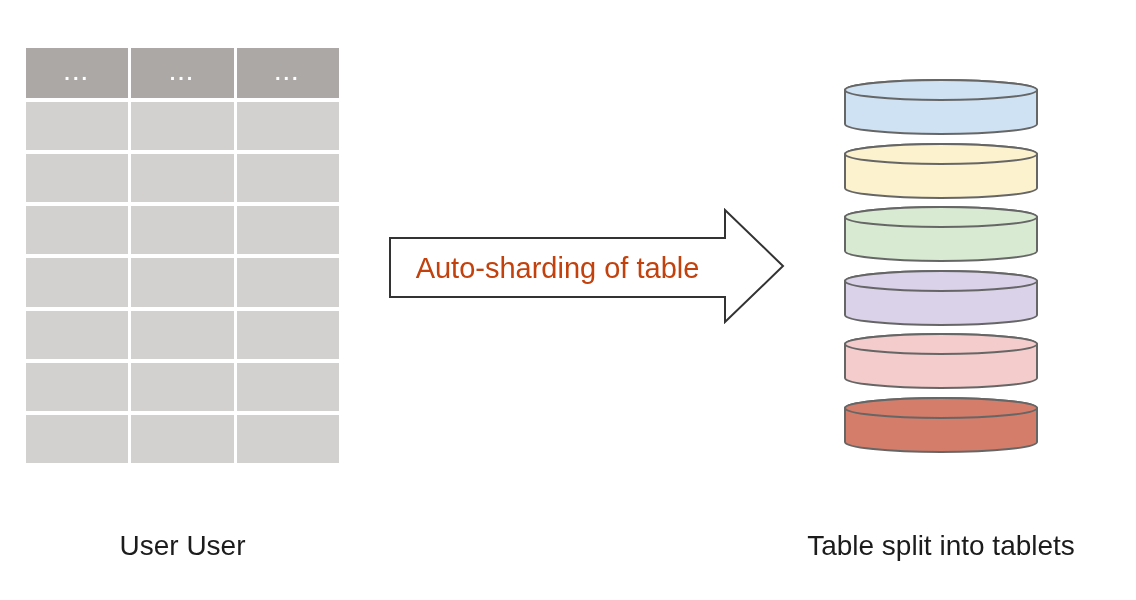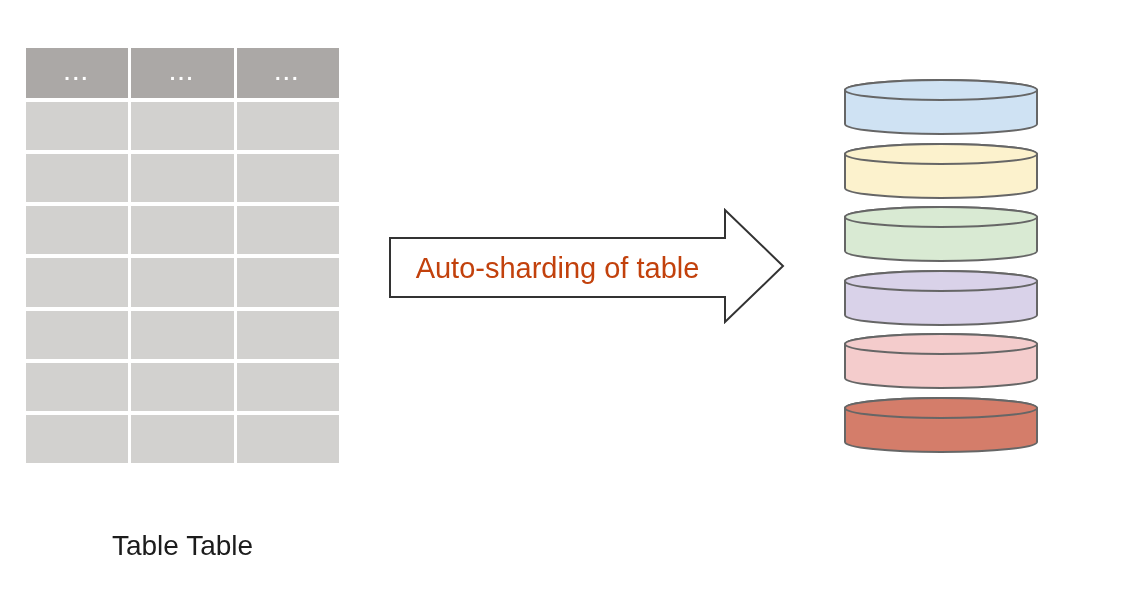--- a/index.html
+++ b/index.html
@@ -144,15 +144,16 @@
       <svg viewBox="0 0 196 58" width="196" height="58">
         <path d="M2 12 L2 46 A96 10 0 0 0 194 46 L194 12 A96 10 0 0 0 2 12 Z" fill="#f4cccc" stroke="#666666" stroke-width="2"></path>
         <ellipse cx="98" cy="12" rx="96" ry="10" fill="#f4cccc" stroke="#666666" stroke-width="2"></ellipse>
       </svg>
       <svg viewBox="0 0 196 58" width="196" height="58">
         <path d="M2 12 L2 46 A96 10 0 0 0 194 46 L194 12 A96 10 0 0 0 2 12 Z" fill="#d47d6a" stroke="#666666" stroke-width="2"></path>
         <ellipse cx="98" cy="12" rx="96" ry="10" fill="#d47d6a" stroke="#666666" stroke-width="2"></ellipse>
       </svg>
     </div>
 
-  <div class="caption left">Table Table</div>
+  <div class="caption left">User User</div>
+  <div class="caption right">Table split into tablets</div>
 
 </div>
 
 </body></html>

